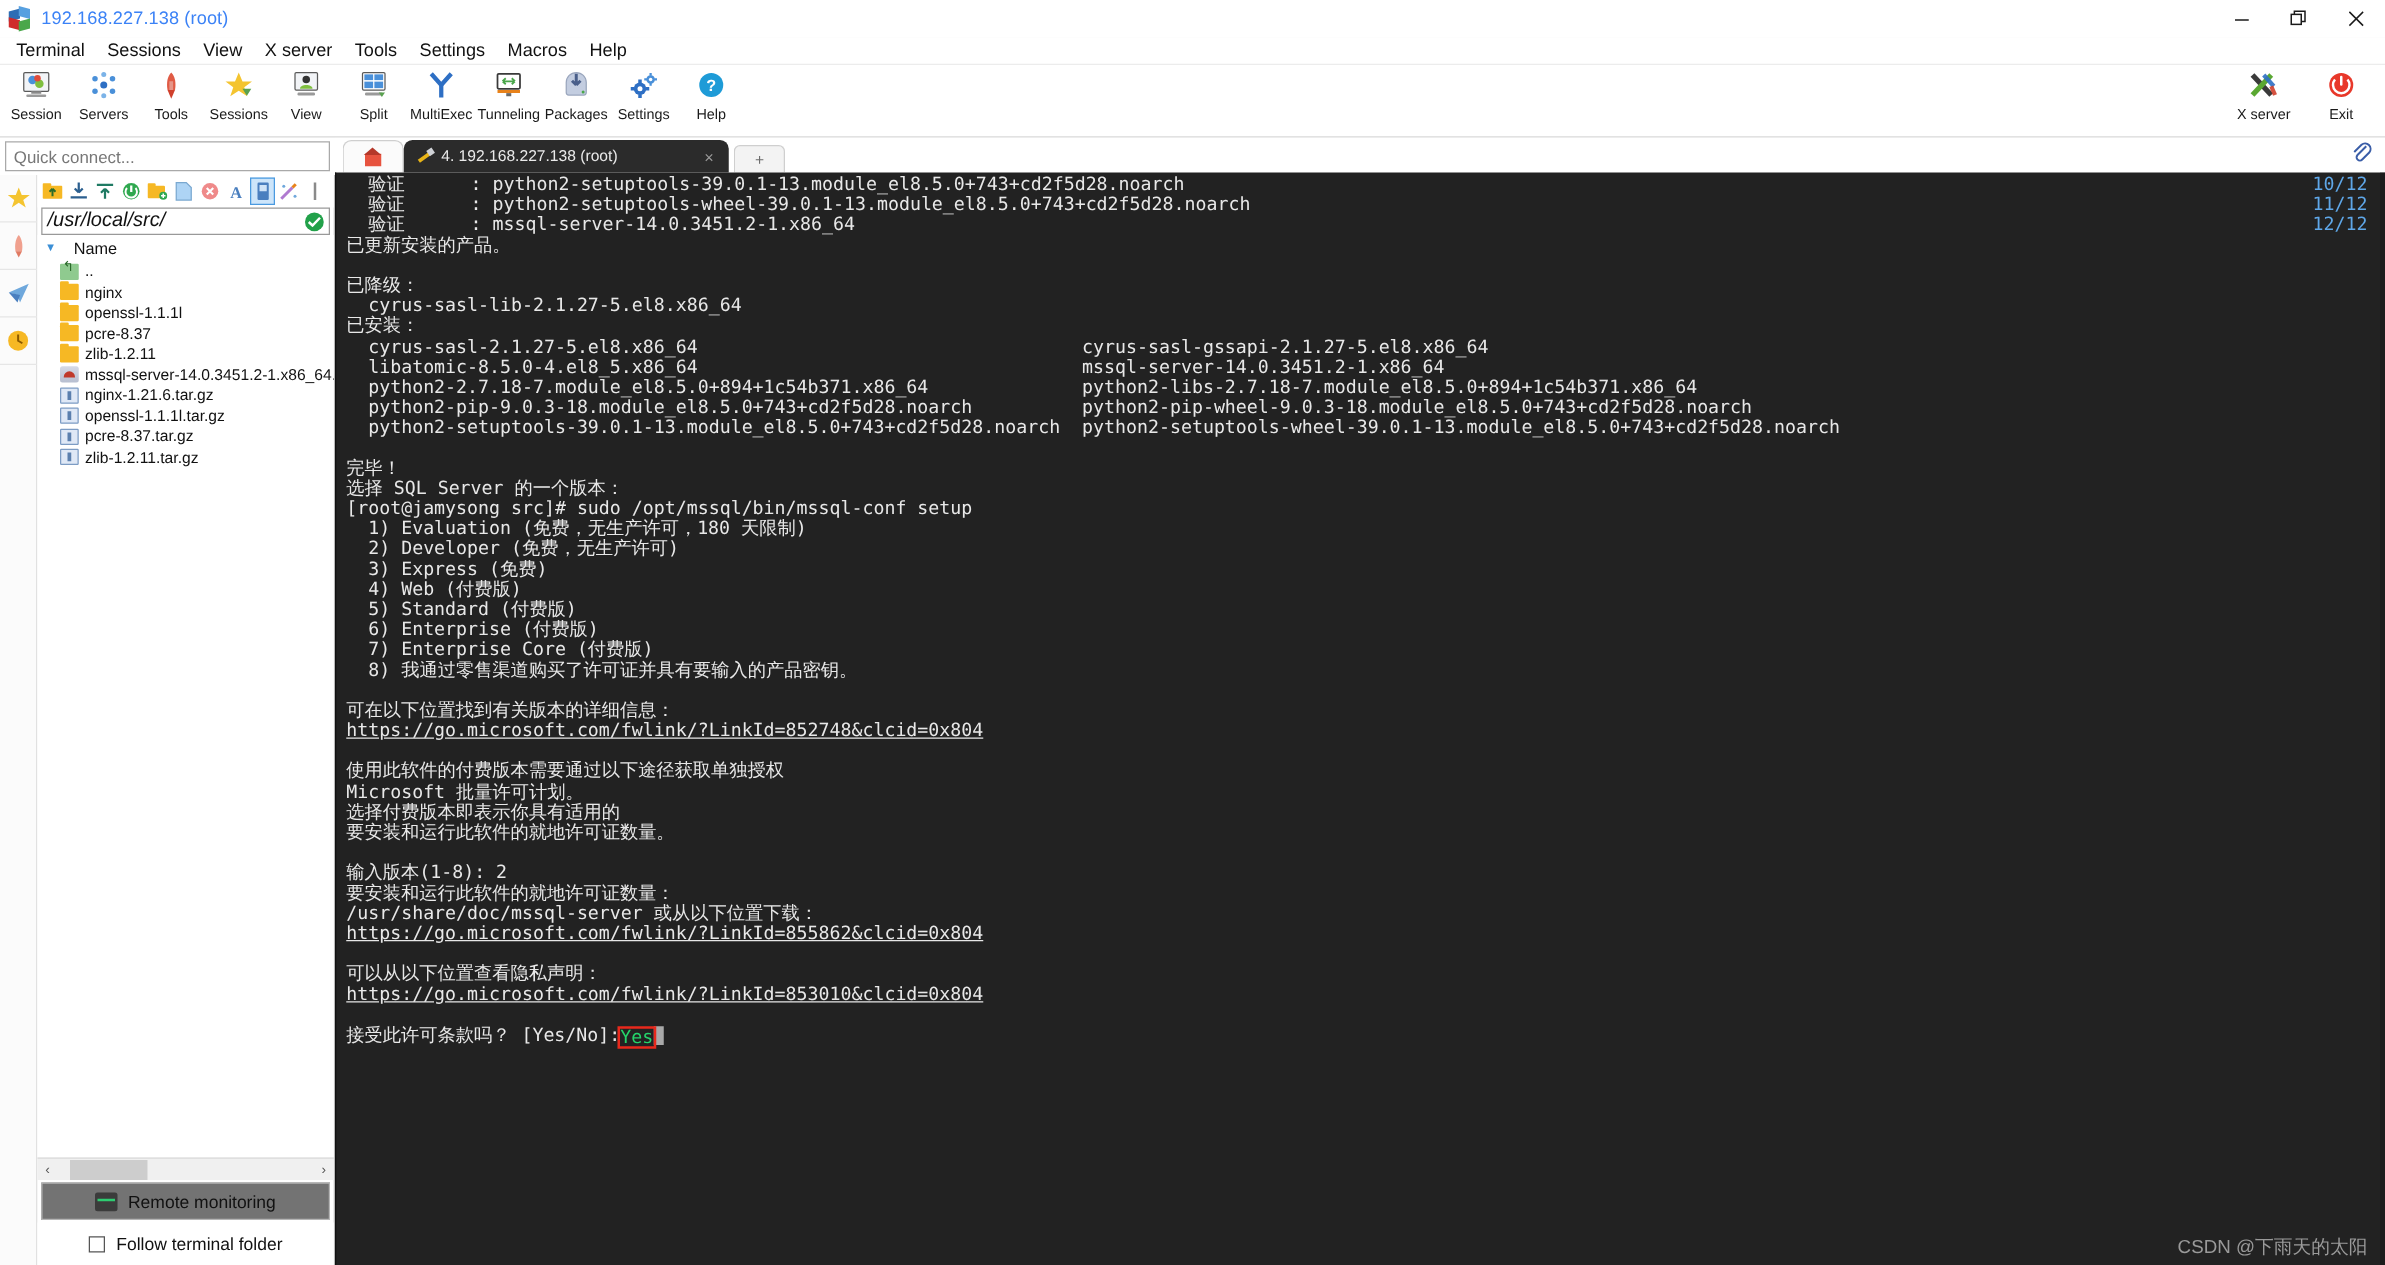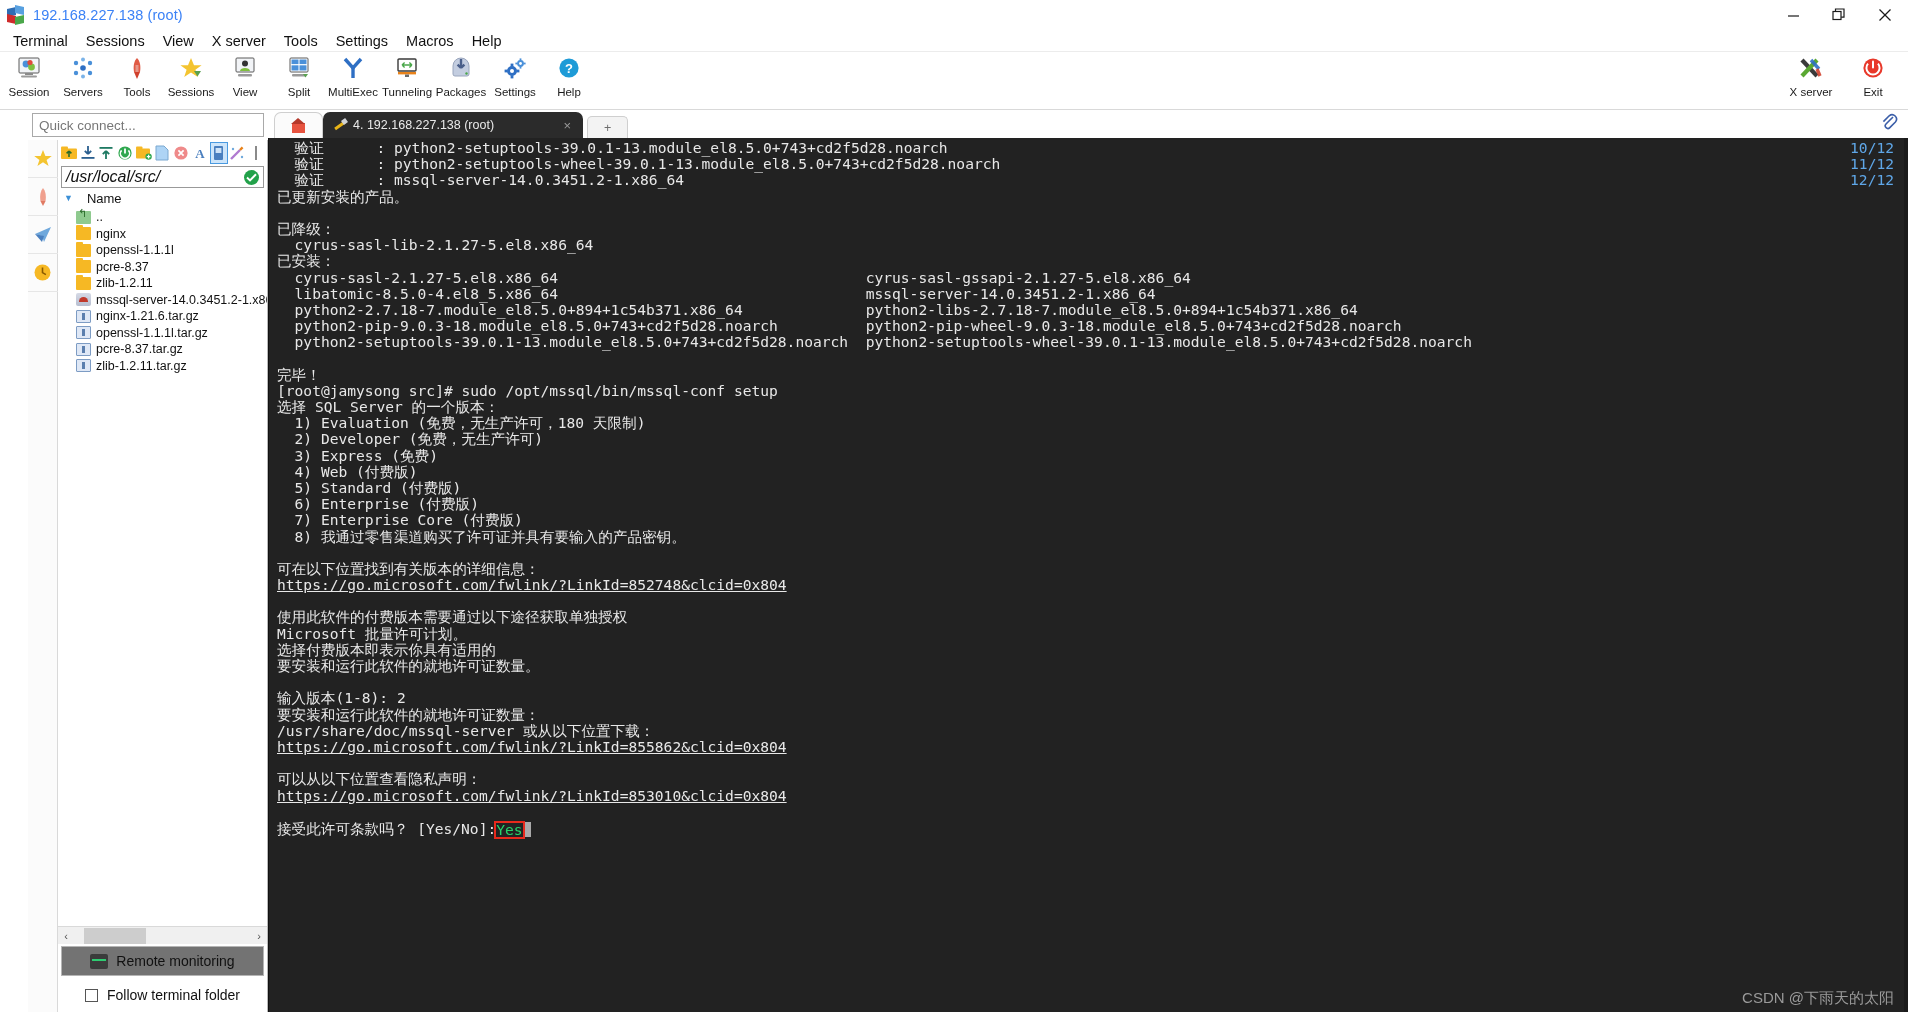--- a/index.html
+++ b/index.html
@@ -90,21 +90,20 @@
   .ribbon-right .ribbon-btn { width: 62px; }
 
   
   .body-row { flex: 1 1 auto; display: flex; min-height: 0; }
 
   
   .leftpane {
     width: 268px; flex: 0 0 268px;
     display: flex; flex-direction: column;
     background: #ffffff;
-    padding-left: 28px;
   }
   .quick-connect {
     height: 24px; margin: 3px 4px 3px 4px;
     border: 1px solid #a9a9a9;
     display: flex; align-items: center;
     padding: 0 6px;
     font-size: 13.5px; color: #777;
     background: #fff;
   }
   .side-body { flex: 1 1 auto; display: flex; min-height: 0; }
@@ -750,22 +749,22 @@
             <div class="tline"><span>已降级：</span></div>
             <div class="tline"><span>  cyrus-sasl-lib-2.1.27-5.el8.x86_64</span></div>
             <div class="tline"><span>已安装：</span></div>
             <div class="tline"><span>  cyrus-sasl-2.1.27-5.el8.x86_64                                   cyrus-sasl-gssapi-2.1.27-5.el8.x86_64</span></div>
             <div class="tline"><span>  libatomic-8.5.0-4.el8_5.x86_64                                   mssql-server-14.0.3451.2-1.x86_64</span></div>
             <div class="tline"><span>  python2-2.7.18-7.module_el8.5.0+894+1c54b371.x86_64              python2-libs-2.7.18-7.module_el8.5.0+894+1c54b371.x86_64</span></div>
             <div class="tline"><span>  python2-pip-9.0.3-18.module_el8.5.0+743+cd2f5d28.noarch          python2-pip-wheel-9.0.3-18.module_el8.5.0+743+cd2f5d28.noarch</span></div>
             <div class="tline"><span>  python2-setuptools-39.0.1-13.module_el8.5.0+743+cd2f5d28.noarch  python2-setuptools-wheel-39.0.1-13.module_el8.5.0+743+cd2f5d28.noarch</span></div>
             <div class="tline"><span></span></div>
             <div class="tline"><span>完毕！</span></div>
+            <div class="tline"><span>选择 SQL Server 的一个版本：</span></div>
             <div class="tline"><span>[root@jamysong src]# sudo /opt/mssql/bin/mssql-conf setup</span></div>
-            <div class="tline"><span>选择 SQL Server 的一个版本：</span></div>
             <div class="tline"><span>  1) Evaluation (免费，无生产许可，180 天限制)</span></div>
             <div class="tline"><span>  2) Developer (免费，无生产许可)</span></div>
             <div class="tline"><span>  3) Express (免费)</span></div>
             <div class="tline"><span>  4) Web (付费版)</span></div>
             <div class="tline"><span>  5) Standard (付费版)</span></div>
             <div class="tline"><span>  6) Enterprise (付费版)</span></div>
             <div class="tline"><span>  7) Enterprise Core (付费版)</span></div>
             <div class="tline"><span>  8) 我通过零售渠道购买了许可证并具有要输入的产品密钥。</span></div>
             <div class="tline"><span></span></div>
             <div class="tline"><span>可在以下位置找到有关版本的详细信息：</span></div>

